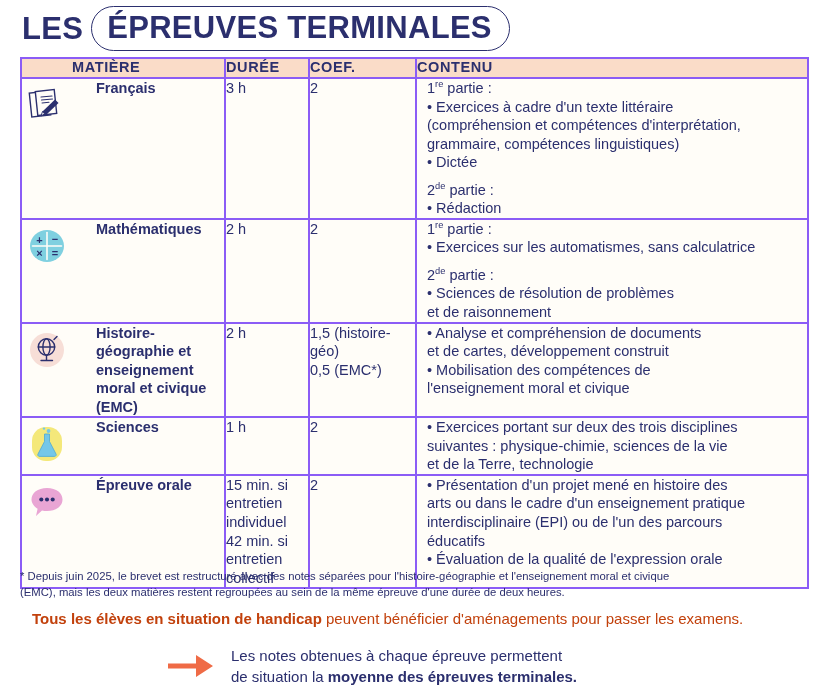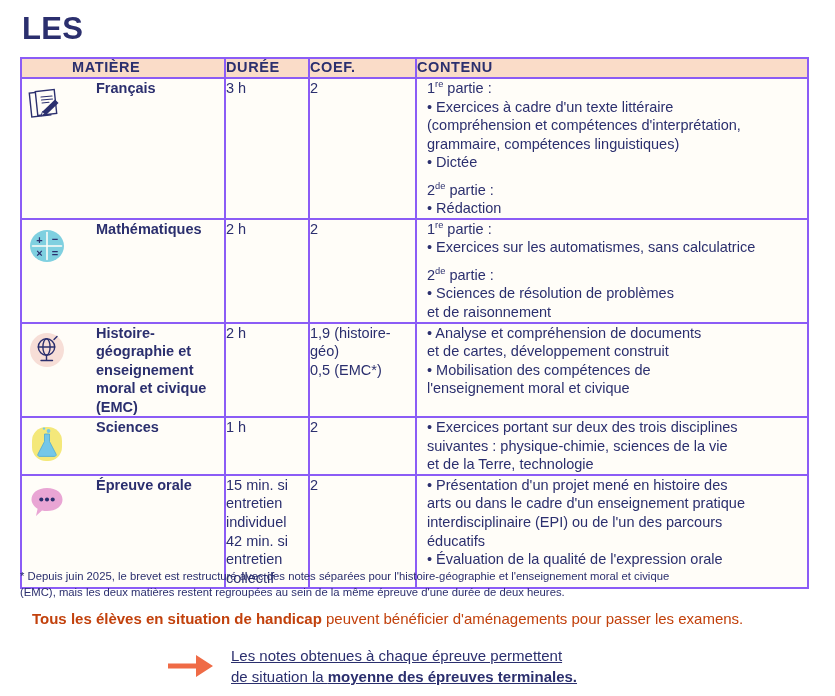--- a/index.html
+++ b/index.html
@@ -133,29 +133,29 @@
     top: 645px;
     display: flex;
     align-items: center;
     gap: 17px;
   }
   .callout-arrow { width: 46px; height: 30px; flex: 0 0 auto; }
   .callout-text {
     font-size: 15px;
     line-height: 1.42;
     color: #2b2f6e;
-    text-decoration: underline;
   }
   .callout-text b { font-weight: bold; }
 </style>
 </head>
 <body>
 
 <div class="title-wrap">
   <span class="title-les">LES</span>
+  <span class="title-circled">ÉPREUVES TERMINALES</span>
 </div>
 
 <table class="table">
   <colgroup>
     <col class="col-matiere">
       <col class="col-duree">
       <col class="col-coef">
       <col class="col-contenu">
   </colgroup>
   <thead>
@@ -253,21 +253,21 @@
         <path d="M14 30.5 H25.5"></path>
       </g>
     </svg>
           </span>
        <span class="subject-name">Histoire-géographie et enseignement moral et civique (EMC)</span>
      </td>
      <td>
           <div class="para">2 h</div>
         </td>
      <td>
-          <div class="para">1,9 (histoire-géo)</div>
+          <div class="para">1,5 (histoire-géo)</div>
           <div class="para">0,5 (EMC*)</div>
         </td>
      <td class="cell-contenu">
           <div class="para">• Analyse et compréhension de documents</div>
           <div class="para">et de cartes, développement construit</div>
           <div class="para">• Mobilisation des compétences de</div>
           <div class="para">l'enseignement moral et civique</div>
         </td>
       </tr>
       <tr>

